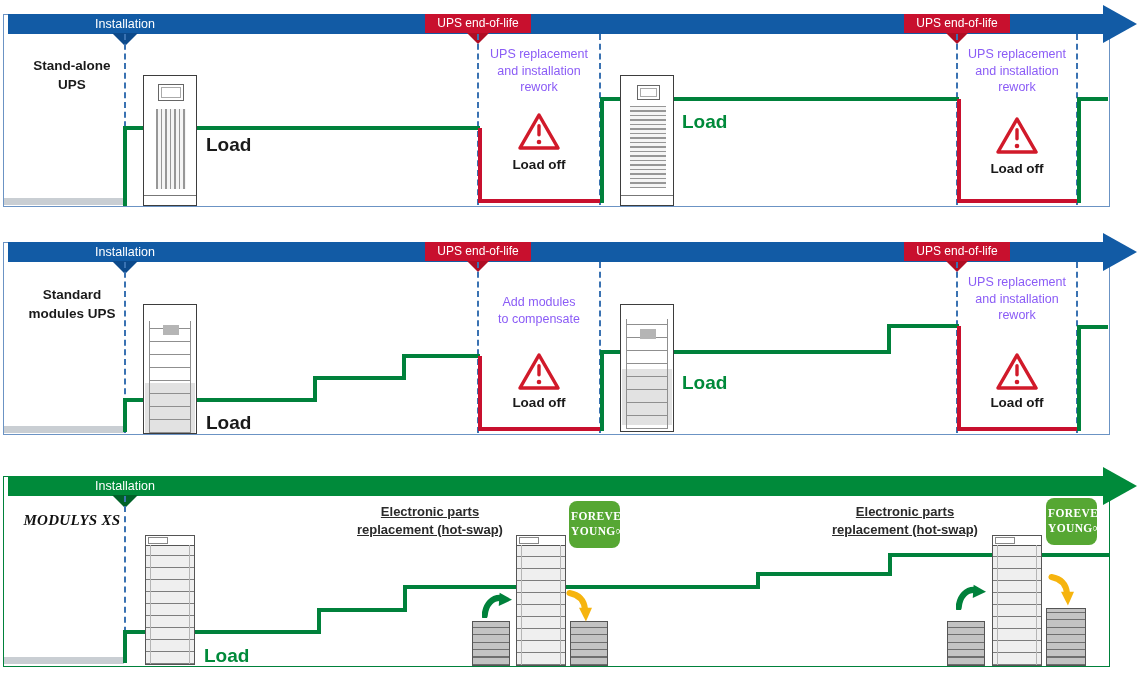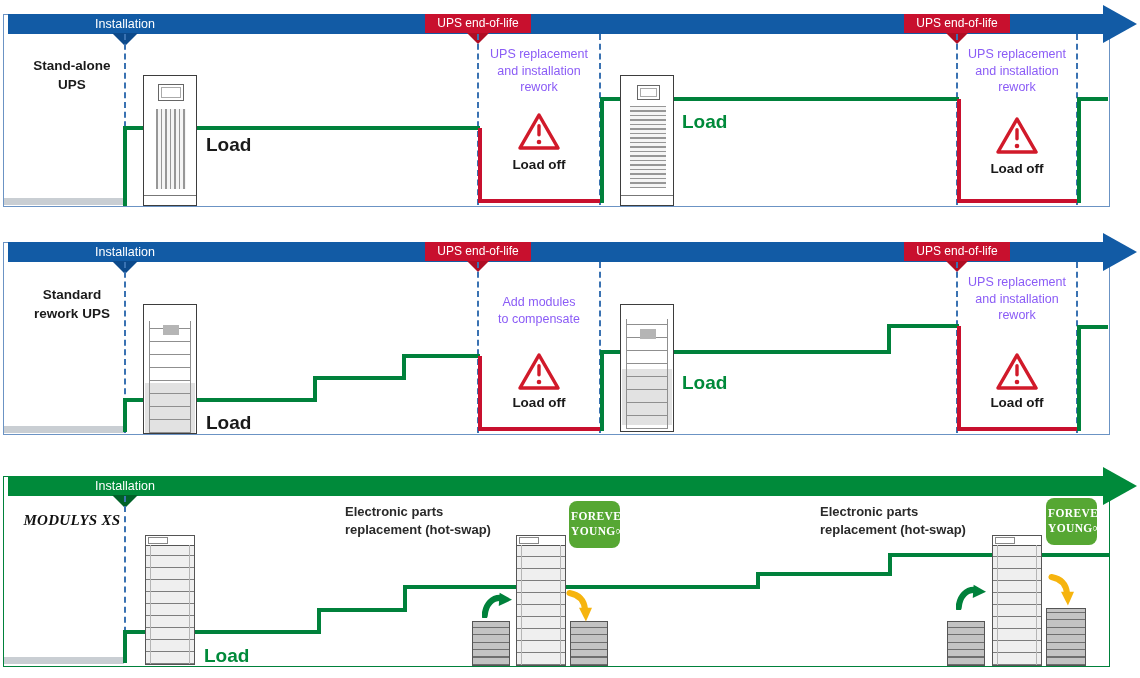--- a/index.html
+++ b/index.html
@@ -22,21 +22,21 @@
   .seg.g{background:#00813B;}
   .seg.r{background:#C8102E;}
   .graybar{position:absolute;background:#C9CED3;height:7px;}
   .gaptext{position:absolute;font-size:12.5px;color:#8b5cf6;text-align:center;white-space:pre-line;line-height:1.32;}
   .loadoff{position:absolute;font-size:13.5px;font-weight:bold;color:#1a1a1a;text-align:center;}
   .loadlbl{position:absolute;font-size:19px;font-weight:bold;color:#1a1a1a;}
   .loadlbl.green{color:#008A3A;}
   .rowname{position:absolute;font-size:13.5px;font-weight:bold;color:#1a1a1a;text-align:center;white-space:pre-line;line-height:1.4;}
   .brand{position:absolute;font-family:"Liberation Serif",serif;font-style:italic;font-weight:bold;
          font-size:15px;letter-spacing:.3px;color:#111;text-align:center;}
-  .evtext{position:absolute;font-size:13px;font-weight:bold;color:#2a2a2a;text-align:left;white-space:pre-line;line-height:1.35;}
+  .evtext{position:absolute;font-size:13px;font-weight:bold;color:#2a2a2a;text-align:center;white-space:pre-line;line-height:1.35;text-decoration:underline;}
   .badge{position:absolute;width:51px;height:47px;background:#56A733;border-radius:8px;color:#fff;text-align:center;
          font-family:"Liberation Serif",serif;font-weight:bold;}
   .badge span{display:block;font-size:12.5px;line-height:1.2;letter-spacing:.4px;transform:scaleX(.92);}
   .badge span:first-child{margin-top:8px;}
   
   .cab{position:absolute;background:#fff;border:1.5px solid #3d3d3d;box-sizing:border-box;}
   .cab .disp{position:absolute;border:1.5px solid #666;background:#fff;}
   .cab .disp i{position:absolute;inset:2px;border:1px solid #aaa;display:block;}
   .ventV{position:absolute;background:repeating-linear-gradient(90deg,#979797 0 1.5px,#f5f5f5 1.5px 4.5px);}
   .ventH{position:absolute;background:repeating-linear-gradient(0deg,#979797 0 1.5px,#f5f5f5 1.5px 4.5px);}
@@ -166,21 +166,21 @@
   <div class="seg g" style="left:600px;top:350px;width:4px;height:81px"></div>
   <div class="seg g" style="left:600px;top:350px;width:289px;height:4px"></div>
   <div class="seg g" style="left:887px;top:324px;width:4px;height:30px"></div>
   <div class="seg g" style="left:887px;top:324px;width:72px;height:4px"></div>
   <div class="seg r" style="left:957px;top:326px;width:4px;height:105px"></div>
   <div class="seg r" style="left:957px;top:427px;width:124px;height:4px"></div>
   <div class="seg g" style="left:1077px;top:325px;width:4px;height:106px"></div>
   <div class="seg g" style="left:1077px;top:325px;width:31px;height:4px"></div>
 
   <div class="rowname" style="left:12px;top:286px;width:120px">Standard
-rework UPS</div>
+modules UPS</div>
 
   <div class="cab" style="left:143px;top:304px;width:54px;height:130px">
     <span class="modfill" style="top:78px;height:50px"></span>
     <span class="modlines" style="top:16px;height:112px"></span>
     <span class="gdisp" style="left:19px;top:20px;width:16px;height:10px"></span>
   </div>
   <div class="cab" style="left:620px;top:304px;width:54px;height:128px">
     <span class="modfill" style="top:64px;height:56px"></span>
     <span class="modlines" style="top:14px;height:110px"></span>
     <span class="gdisp" style="left:19px;top:24px;width:16px;height:10px"></span>

